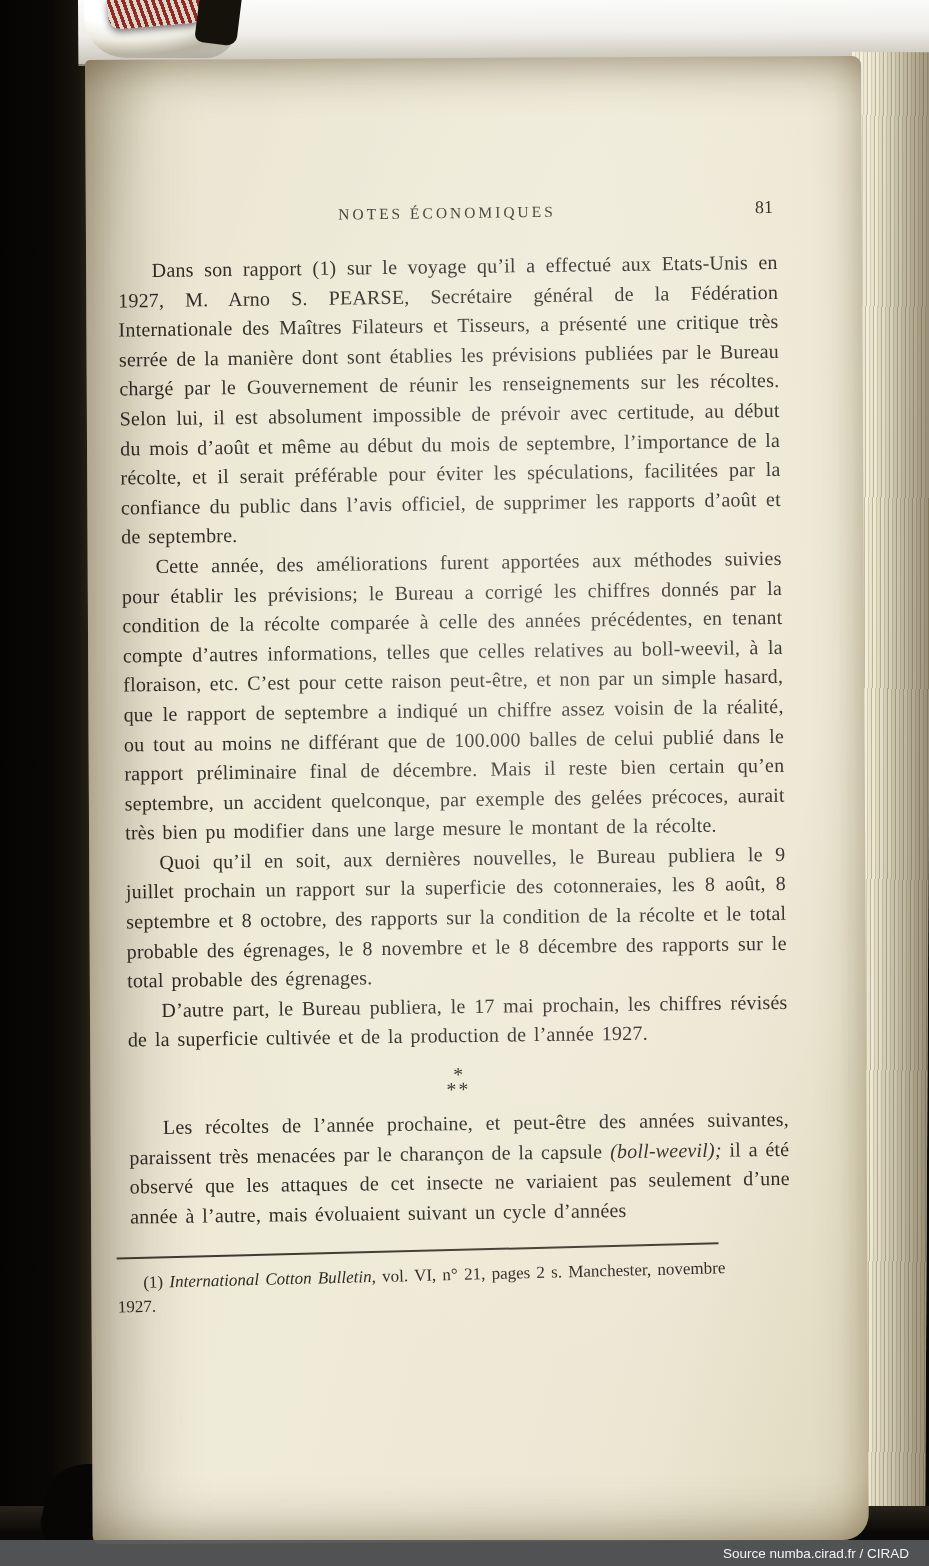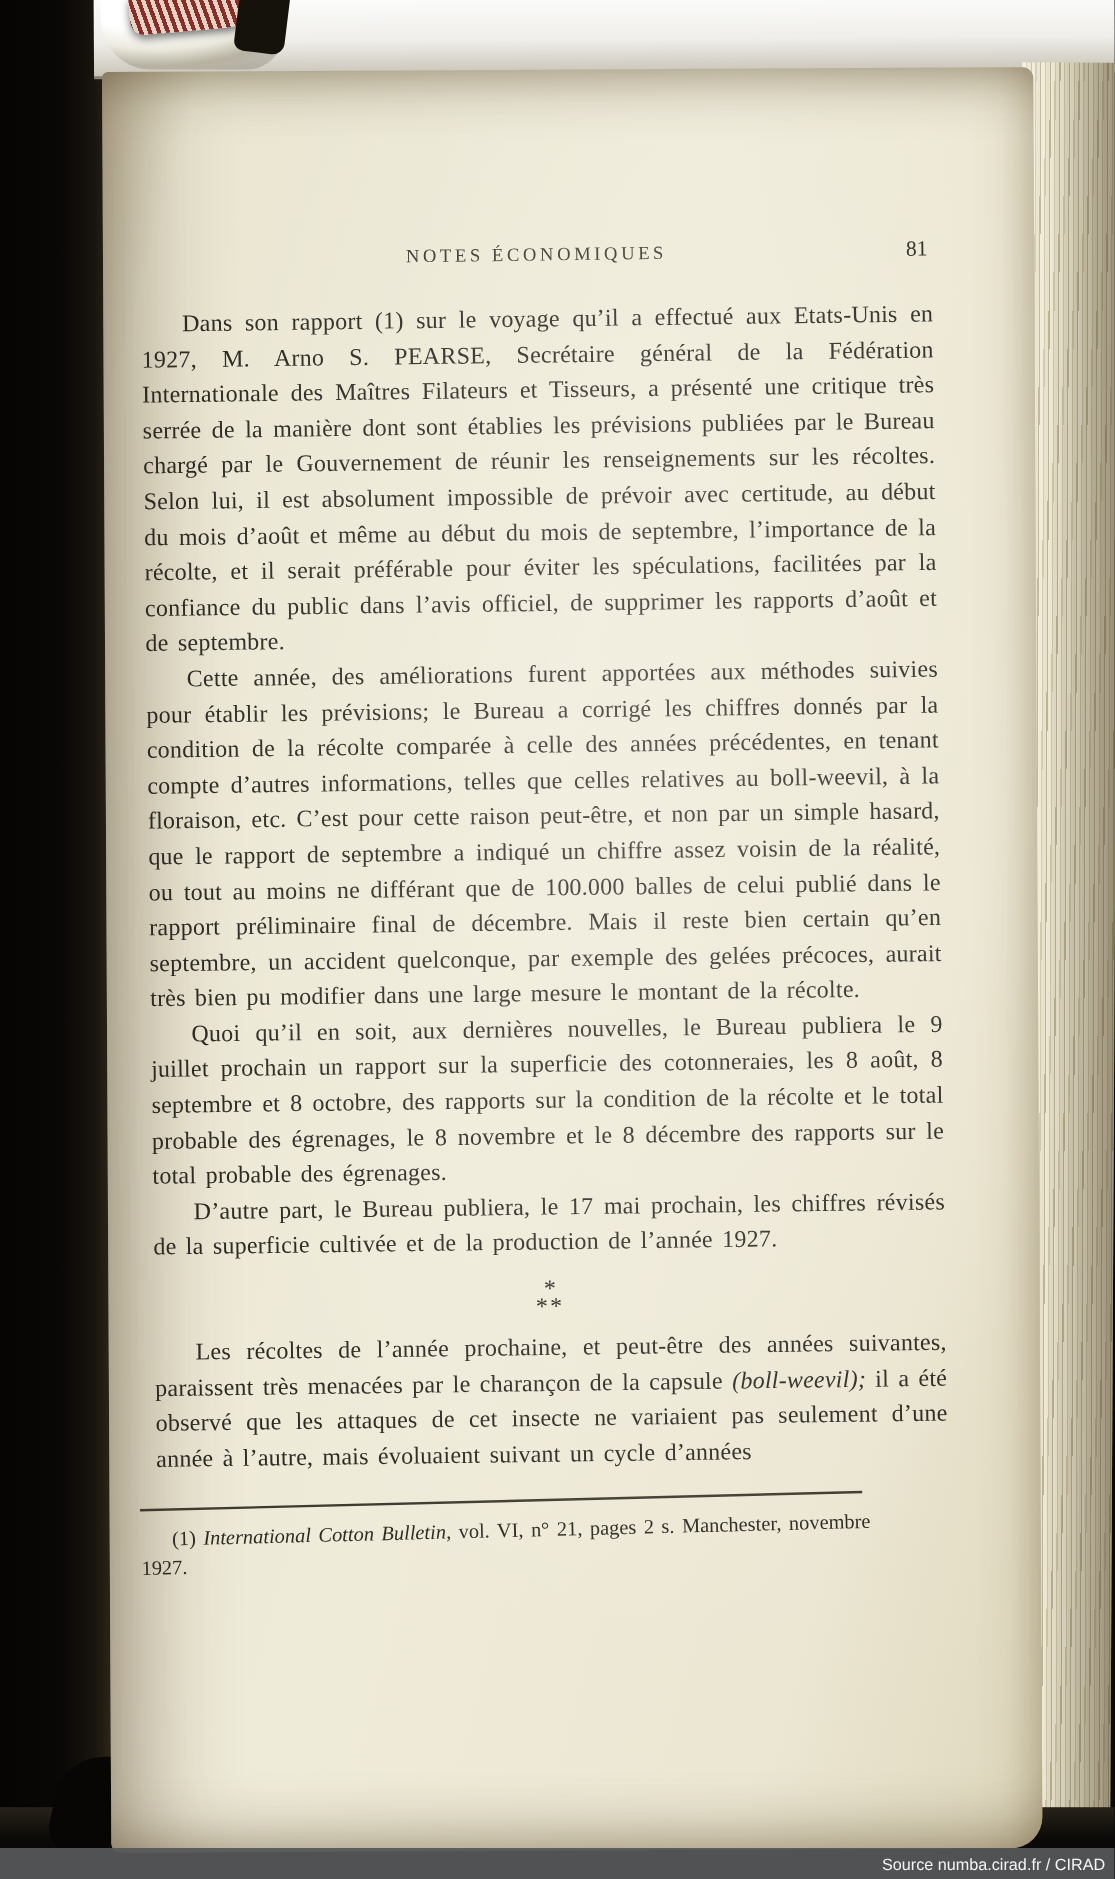--- a/index.html
+++ b/index.html
@@ -97,21 +97,21 @@
   .footnote-text{
     margin:0;font-size:17px;line-height:23.5px;text-indent:26px;
     text-align:left;word-spacing:2px;
   }
   
   .bottom-bar{
     position:absolute;left:0;top:1540px;width:929px;height:26px;z-index:10;
     background:rgba(86,87,89,.94);
     display:flex;align-items:center;justify-content:flex-end;
     font-family:"Liberation Sans","DejaVu Sans",sans-serif;
-    font-size:13.5px;color:#f4f4f4;padding-right:8px;box-sizing:border-box;text-align:center;
+    font-size:13.5px;color:#f4f4f4;padding-right:20px;box-sizing:border-box;text-align:center;
   }
 </style>
 </head>
 <body>
 
 <div class="canvas">
 
   <div class="spine"></div>
   <div class="top-bg"></div>
   <div class="curl-pages"></div>

